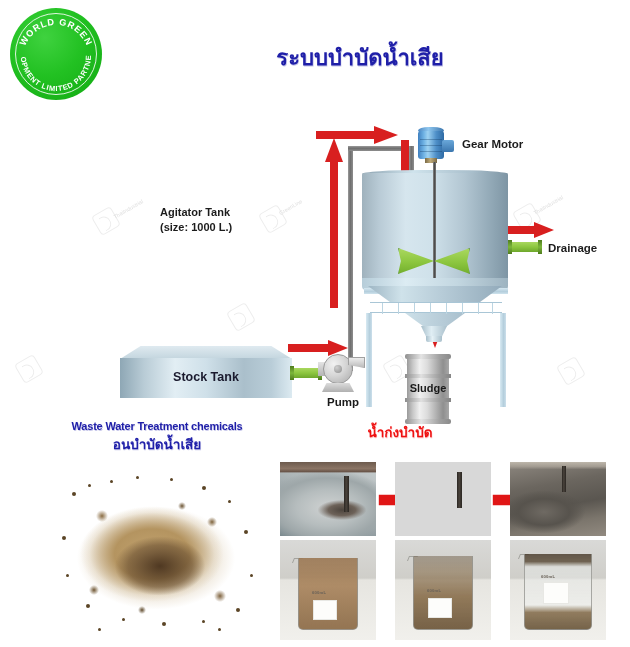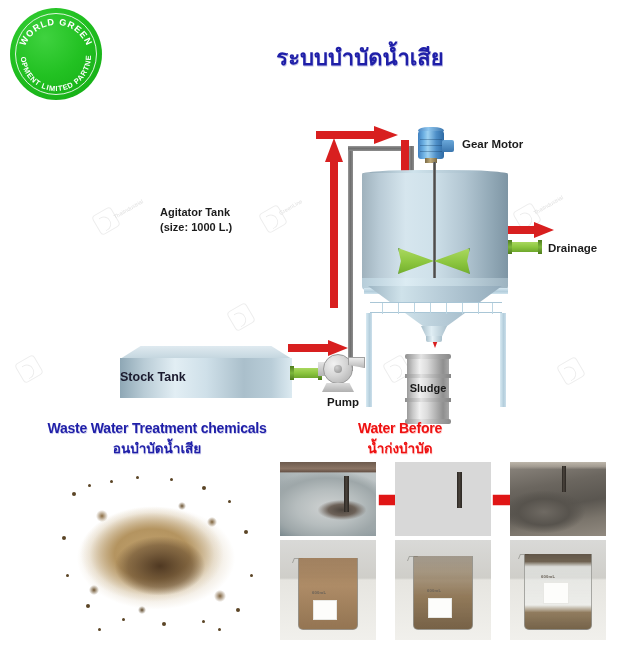--- a/index.html
+++ b/index.html
@@ -271,20 +271,21 @@
     clip-path: polygon(12% 0%, 88% 0%, 100% 100%, 0% 100%);
   }
   .st-body {
     position: absolute; left: 0; top: 12px; width: 172px; height: 40px;
     background: linear-gradient(90deg,
       #8ea7b5 0%, #b9ccd6 14%, #e2eef4 32%, #cfe0e9 50%,
       #aabfcb 72%, #b9cdd8 88%, #dceaf1 100%);
   }
   #stock-tank-label {
     position: absolute; left: 0; top: 24px; width: 172px;
+    text-align: center;
     font-size: 12.5px; font-weight: bold; color: #1a1a2e;
   }
   
   #st-valve { position: absolute; left: 290px; top: 256px; width: 32px; height: 14px; }
 
   
   #pump { position: absolute; left: 318px; top: 242px; width: 48px; height: 42px; }
   .pump-volute {
     position: absolute; left: 5px; top: 2px; width: 30px; height: 30px;
     border-radius: 50%;
@@ -323,21 +324,21 @@
   .cap-blue {
     position: absolute; text-align: center;
     font-weight: bold; color: #1f1fa8;
     text-shadow: 0.6px 0.6px 0px rgba(150,150,215,0.5);
   }
   .cap-red {
     position: absolute; text-align: center;
     font-weight: bold; color: #ee1111;
     text-shadow: 0.6px 0.6px 0px rgba(255,170,170,0.7);
   }
-  .cap-en { font-size: 14px; letter-spacing: -0.2px; white-space: nowrap; }
+  .cap-en { font-size: 11px; letter-spacing: -0.2px; white-space: nowrap; }
   .cap-th { font-size: 13.5px; margin-top: 1px; white-space: nowrap;
             font-family: "Liberation Sans","DejaVu Sans",sans-serif; }
 
   
   #powder-photo {
     position: absolute; left: 52px; top: 58px; width: 210px; height: 160px;
     background:
       radial-gradient(ellipse 58px 38px at 108px 96px, rgba(70,48,28,0.92) 0%, rgba(96,70,42,0.55) 55%, rgba(0,0,0,0) 78%),
       radial-gradient(ellipse 78px 52px at 100px 84px, #c3a471 0%, #b49460 48%, rgba(200,176,134,0.2) 80%, rgba(255,255,255,0) 92%),
       radial-gradient(ellipse 92px 60px at 104px 88px, rgba(190,163,116,0.85) 0%, rgba(205,183,146,0.35) 62%, rgba(255,255,255,0) 86%),
@@ -603,21 +604,20 @@
     <div class="speck" style="left:34px; top:134px; width:4px; height:4px;"></div>
     <div class="speck" style="left:14px; top:104px; width:3px; height:3px;"></div>
     <div class="speck" style="left:10px; top:66px; width:4px; height:4px;"></div>
     <div class="speck" style="left:84px; top:6px; width:3px; height:3px;"></div>
     <div class="speck" style="left:118px; top:8px; width:3px; height:3px;"></div>
     <div class="speck" style="left:46px; top:158px; width:3px; height:3px;"></div>
     <div class="speck" style="left:166px; top:158px; width:3px; height:3px;"></div>
   </div>
 
   <div class="cap-red" style="left:330px; top:8px; width:140px;">
-    <div class="cap-en">Water Before</div>
     <div class="cap-th">น้ำก่งบำบัด</div>
   </div>
 
 
   <div class="tile ph-tank1" style="left:280px; top:50px; width:96px; height:74px;">
     <div class="ph-rod" style="left:64px; top:14px; width:5px; height:36px;"></div>
   </div>
 
   <div class="blk-arrow" style="left:378px; top:74px;">
     <svg width="34" height="28" viewBox="0 0 34 28">

